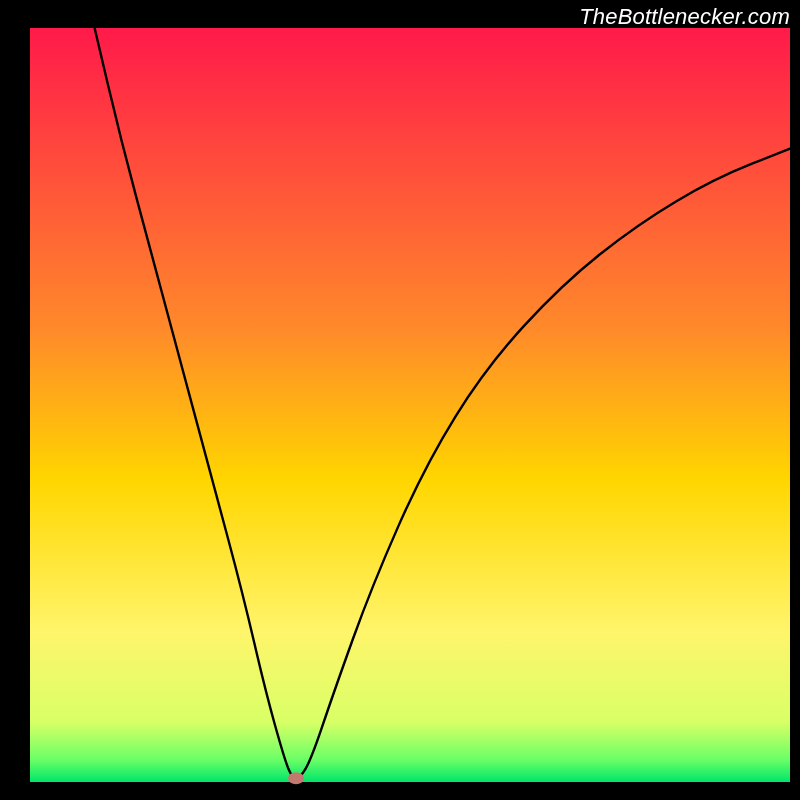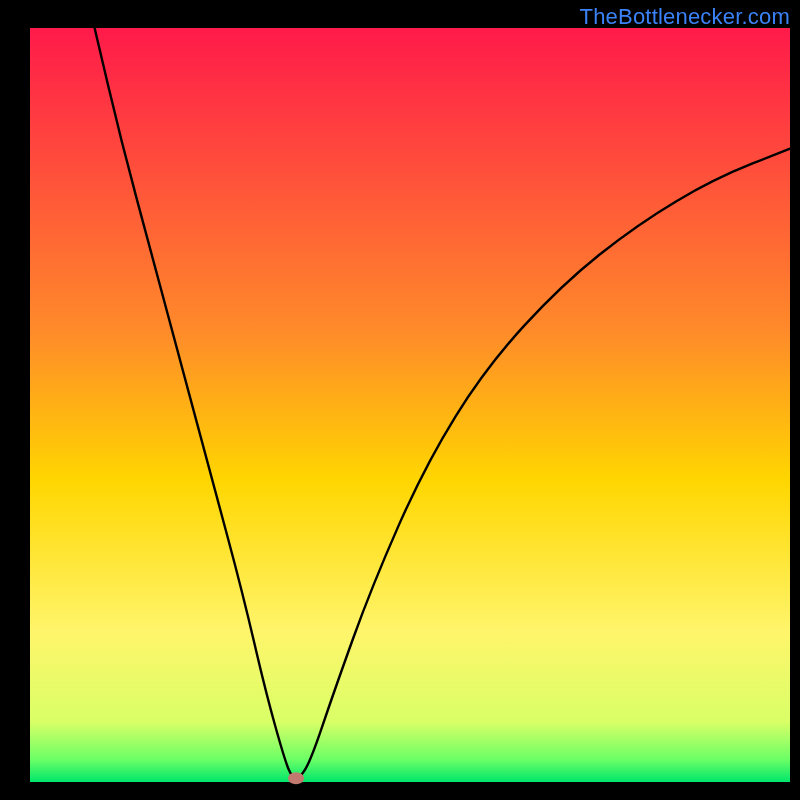--- a/index.html
+++ b/index.html
@@ -14,25 +14,26 @@
   .frame {
     position: relative;
     width: 800px;
     height: 800px;
     background: #000;
   }
   .attrib {
     position: absolute;
     top: 4px;
     right: 10px;
-    color: #3b82f6;
+    color: #ffffff;
     font-size: 22px;
     font-weight: 500;
     letter-spacing: 0.2px;
     z-index: 5;
+    font-style: italic;
   }
   svg {
     display: block;
   }
 </style>
 </head>
 <body>
 
 <div class="frame">
   <div class="attrib">TheBottlenecker.com</div>

